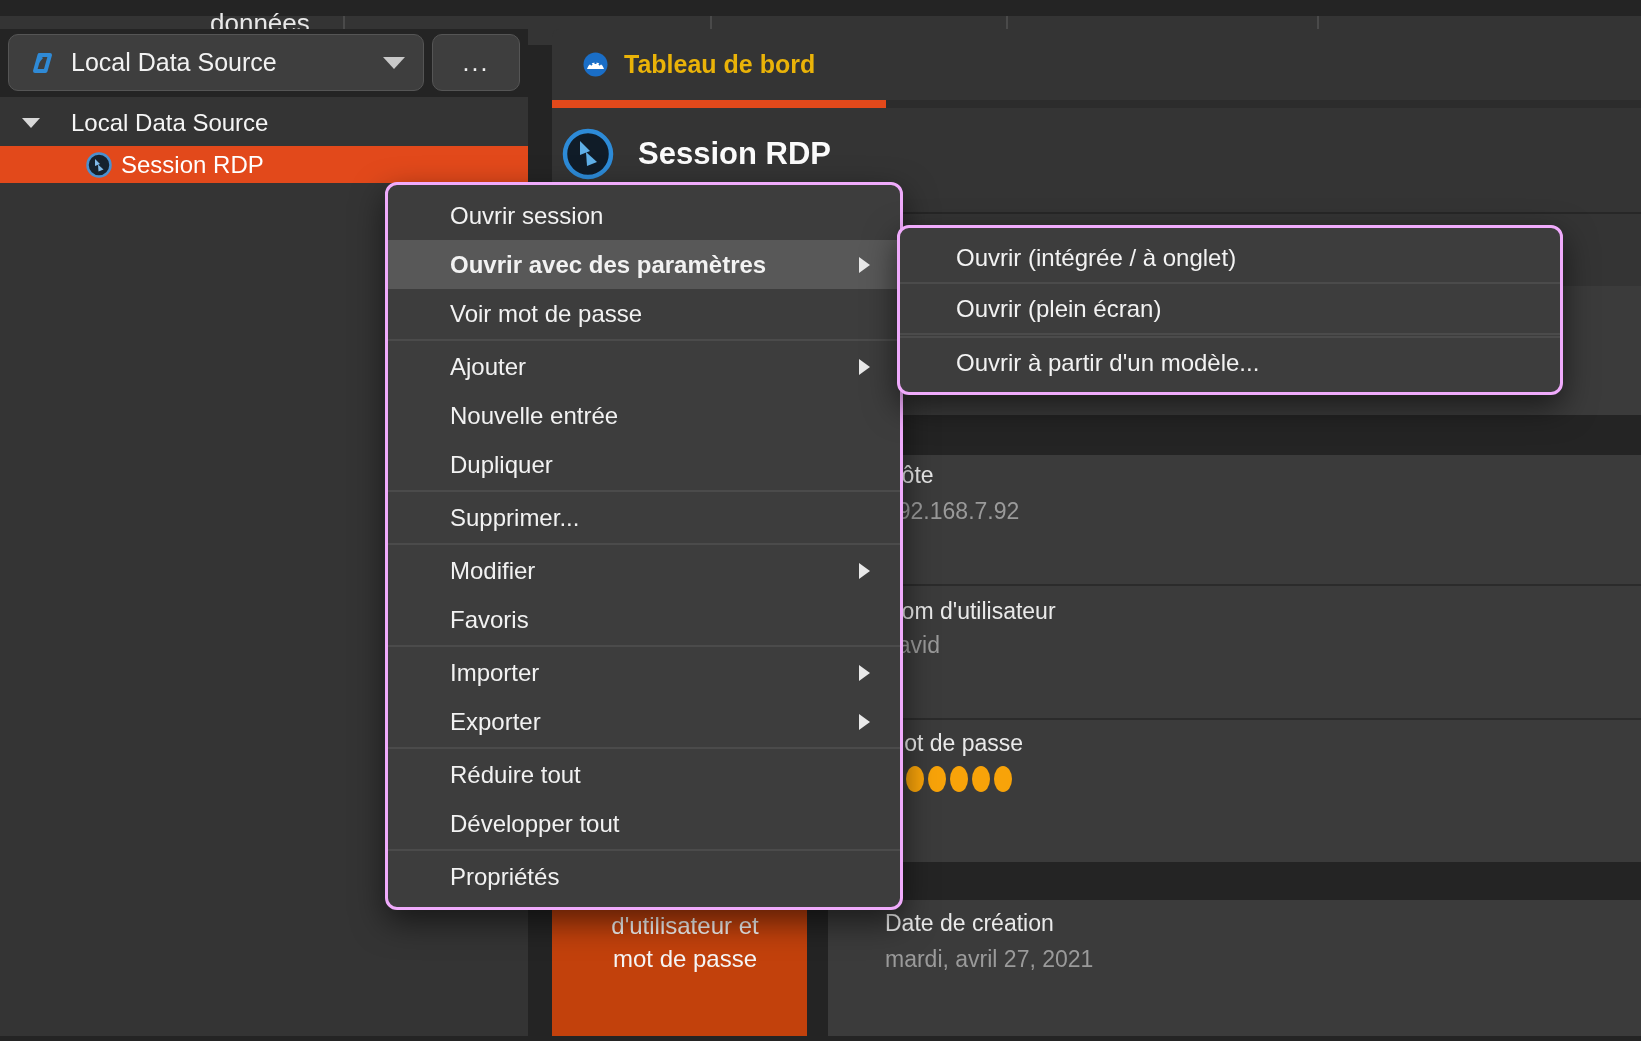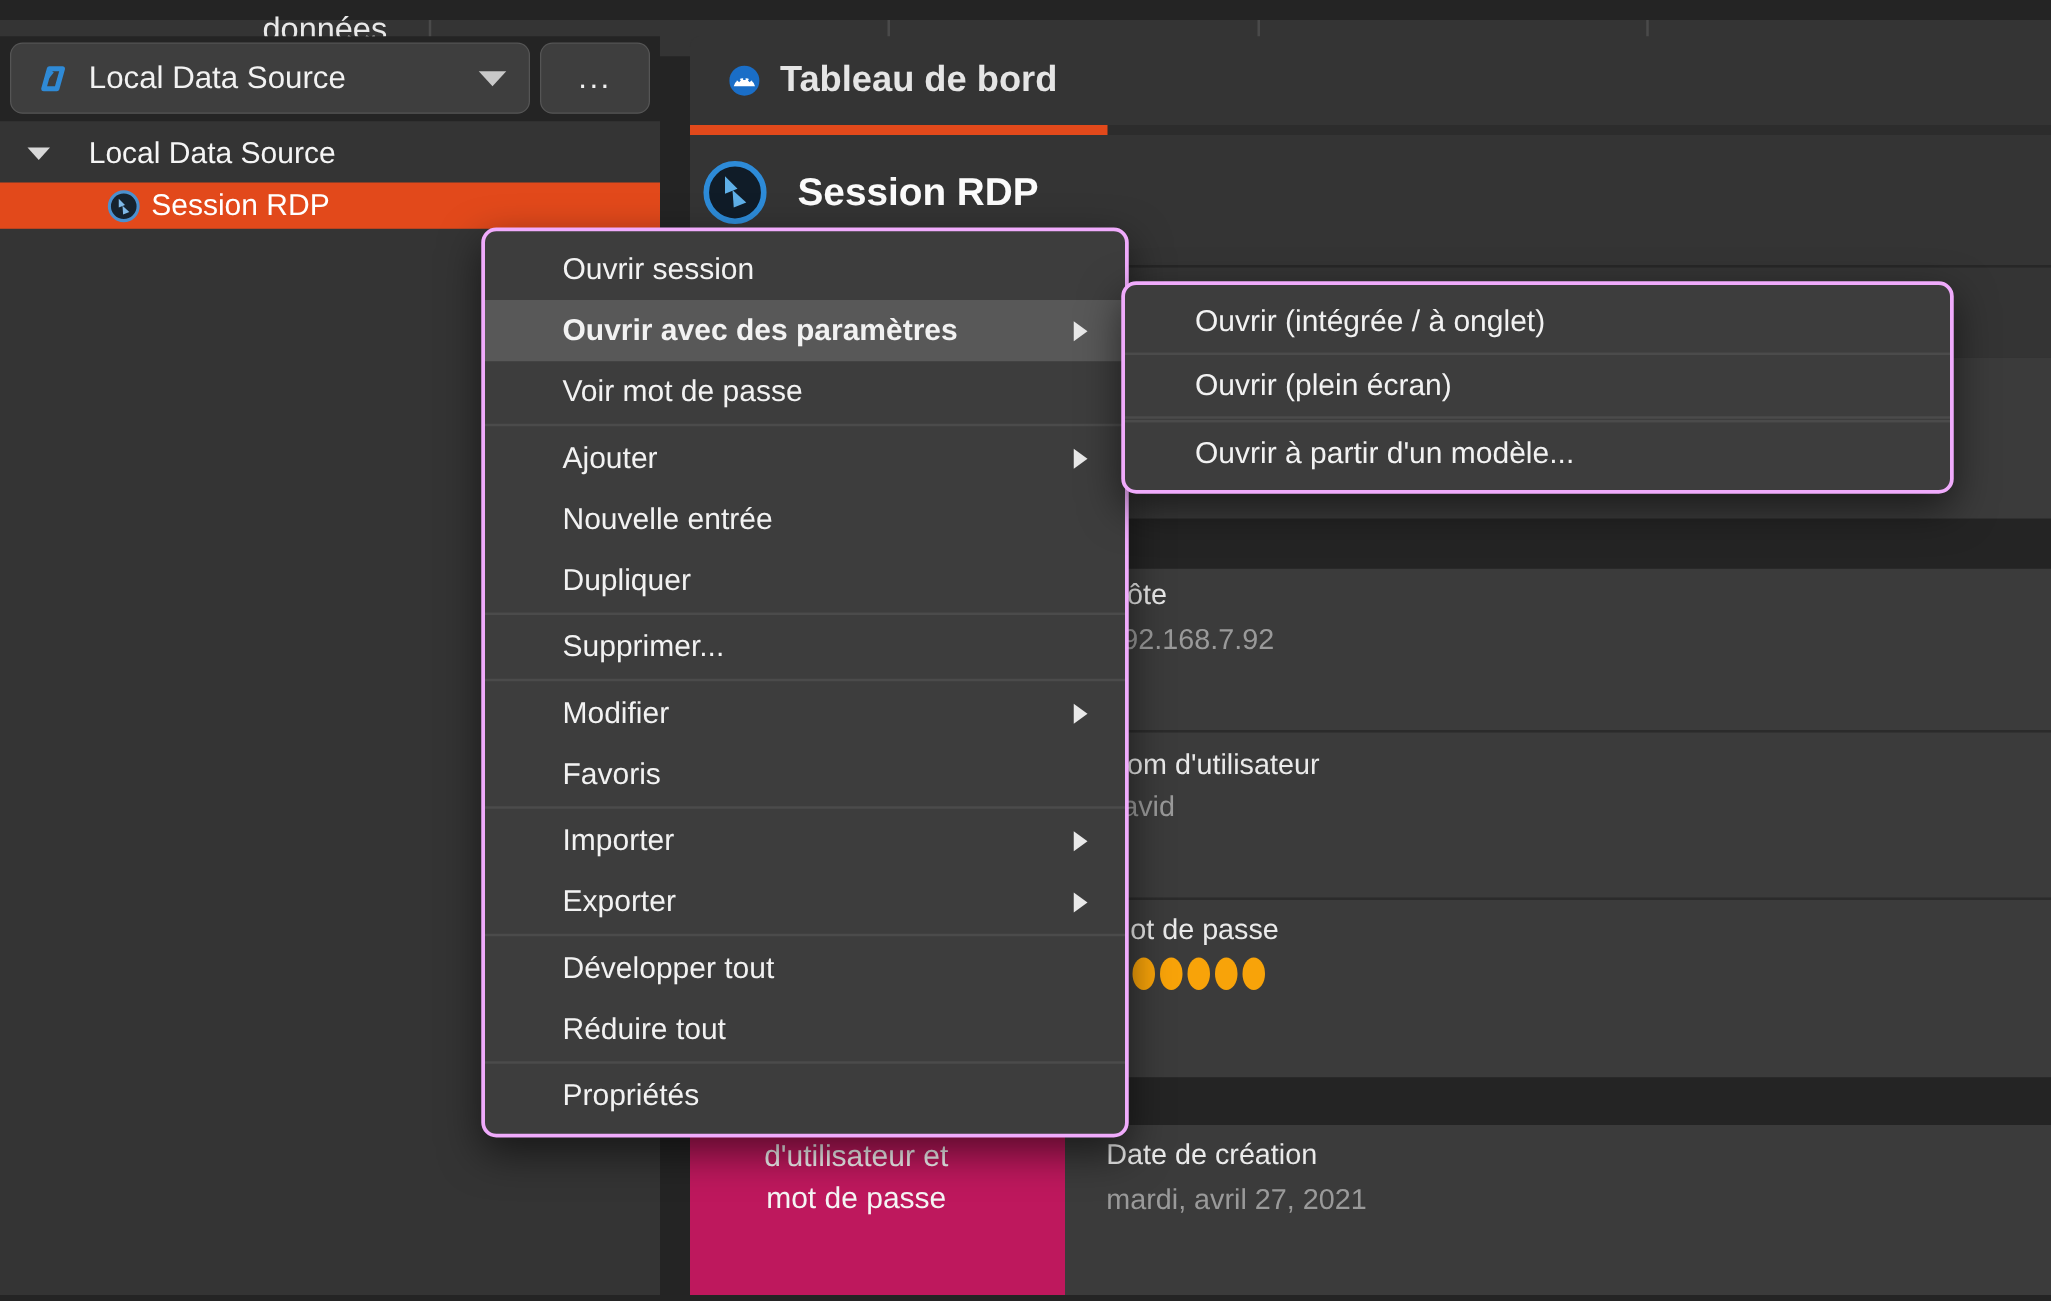--- a/index.html
+++ b/index.html
@@ -32,37 +32,37 @@
   .tree-root{top:7px;}
   .tree-chevron{margin-left:22px;width:0;height:0;border-left:9px solid transparent;border-right:9px solid transparent;border-top:10px solid #d8d8d8;}
   .tree-root .lbl{margin-left:31px;color:#f5f5f5;}
   .tree-selected{top:49px;background:#e2491b;color:#ffffff;}
   .tree-selected .icon{margin-left:85px;}
   .tree-selected .lbl{margin-left:8px;}
 
   
   .main-tabbar{left:552px;top:29px;width:1089px;height:71px;background:#343434;border-top-left-radius:8px;}
   .dash-tab{position:absolute;left:30px;top:0;height:71px;display:flex;align-items:center;}
-  .dash-tab .lbl{margin-left:15px;font-size:29px;font-weight:bold;color:#e5e5e5;}
+  .dash-tab .lbl{margin-left:15px;font-size:25px;font-weight:bold;color:#eab308;}
   .tab-underline{left:552px;top:100px;width:334px;height:8px;background:#e2491b;}
   .underline-row{left:552px;top:100px;width:1089px;height:8px;background:#2c2c2c;}
 
   .heading-card{left:552px;top:108px;width:1089px;height:104px;background:#343434;}
   .entry-head{position:absolute;left:8px;top:18px;display:flex;align-items:center;}
   .entry-head .lbl{margin-left:22px;font-size:31px;font-weight:bold;color:#fbfbfb;}
   .heading-divider{left:552px;top:212px;width:1089px;height:2px;background:#272727;}
   .band{left:552px;top:214px;width:1089px;height:72px;background:#343434;}
 
   .card{background:#3b3b3b;}
   .card-a{left:828px;top:286px;width:813px;height:129px;}
   .gap-band-1{left:828px;top:415px;width:813px;height:40px;background:#242424;}
   .fields-card{left:828px;top:455px;width:813px;height:407px;}
   .gap-band-2{left:828px;top:862px;width:813px;height:38px;background:#242424;}
   .date-card{left:828px;top:900px;width:813px;height:141px;}
-  .copy-card{left:552px;top:868px;width:300px;height:173px;background:#be185d;}
+  .copy-card{left:552px;top:868px;width:255px;height:173px;background:#c2410c;}
 
   .field-label{position:absolute;left:57px;font-size:23px;color:#eaeaea;}
   .field-value{position:absolute;left:57px;font-size:23px;color:#9a9a9a;}
   .field-divider{position:absolute;left:0;width:813px;height:2px;background:#2b2b2b;}
 
   .dots{position:absolute;left:56px;display:flex;gap:4px;}
   .dot{width:18px;height:26px;border-radius:50%;background:#f8a309;}
 
   .copy-lines{position:absolute;left:0;top:8px;width:266px;text-align:center;font-size:24px;line-height:33px;color:#f5f5f5;}
 
@@ -237,25 +237,25 @@
       <div class="menu-item">
         <span>Importer</span>
         <span class="submenu-arrow"></span>
       </div>
       <div class="menu-item">
         <span>Exporter</span>
         <span class="submenu-arrow"></span>
       </div>
       <div class="menu-sep"></div>
       <div class="menu-item">
+        <span>Réduire tout</span>
+      </div>
+      <div class="menu-item">
         <span>Développer tout</span>
       </div>
-      <div class="menu-item">
-        <span>Réduire tout</span>
-      </div>
       <div class="menu-sep"></div>
       <div class="menu-item">
         <span>Propriétés</span>
       </div>
     </div>
 
   <div class="abs menu sub-menu" id="sub-menu">
       <div class="menu-item">
         <span>Ouvrir (intégrée / à onglet)</span>
       </div>

